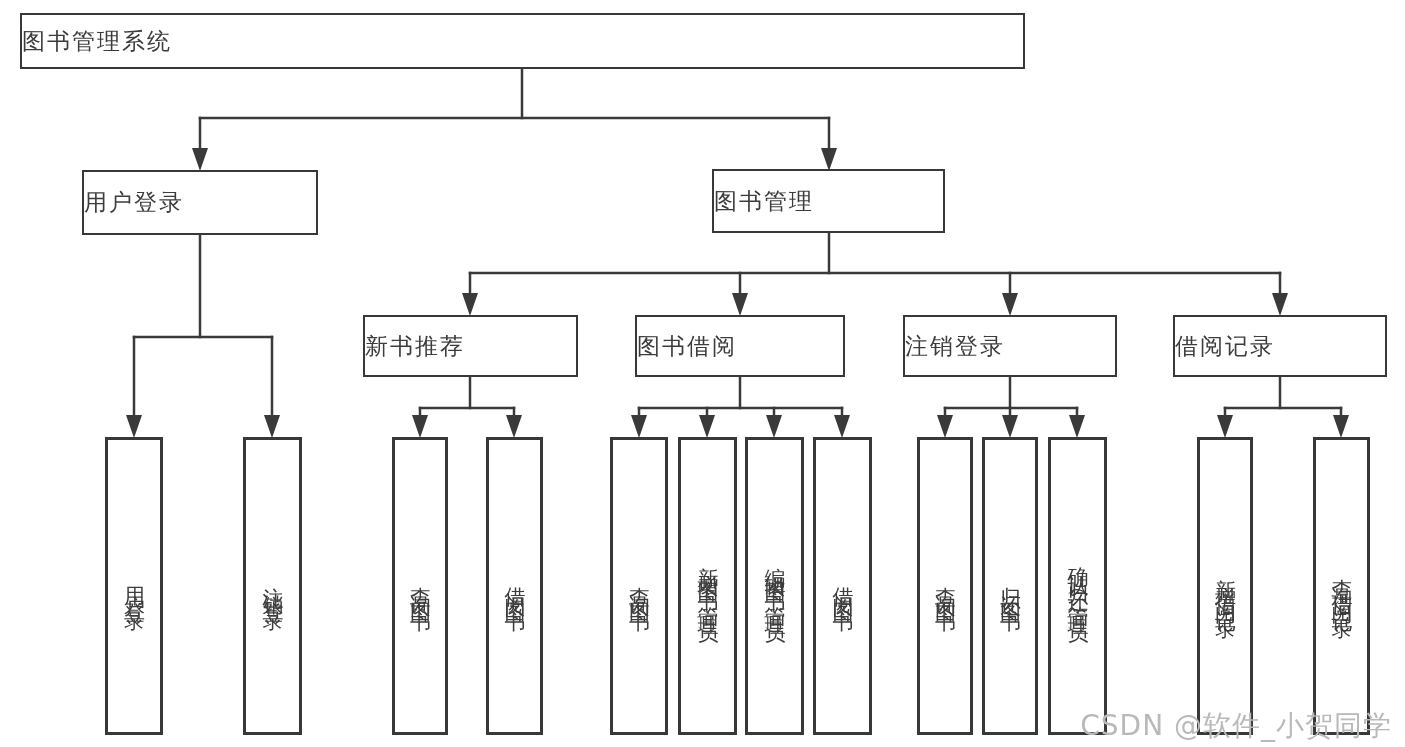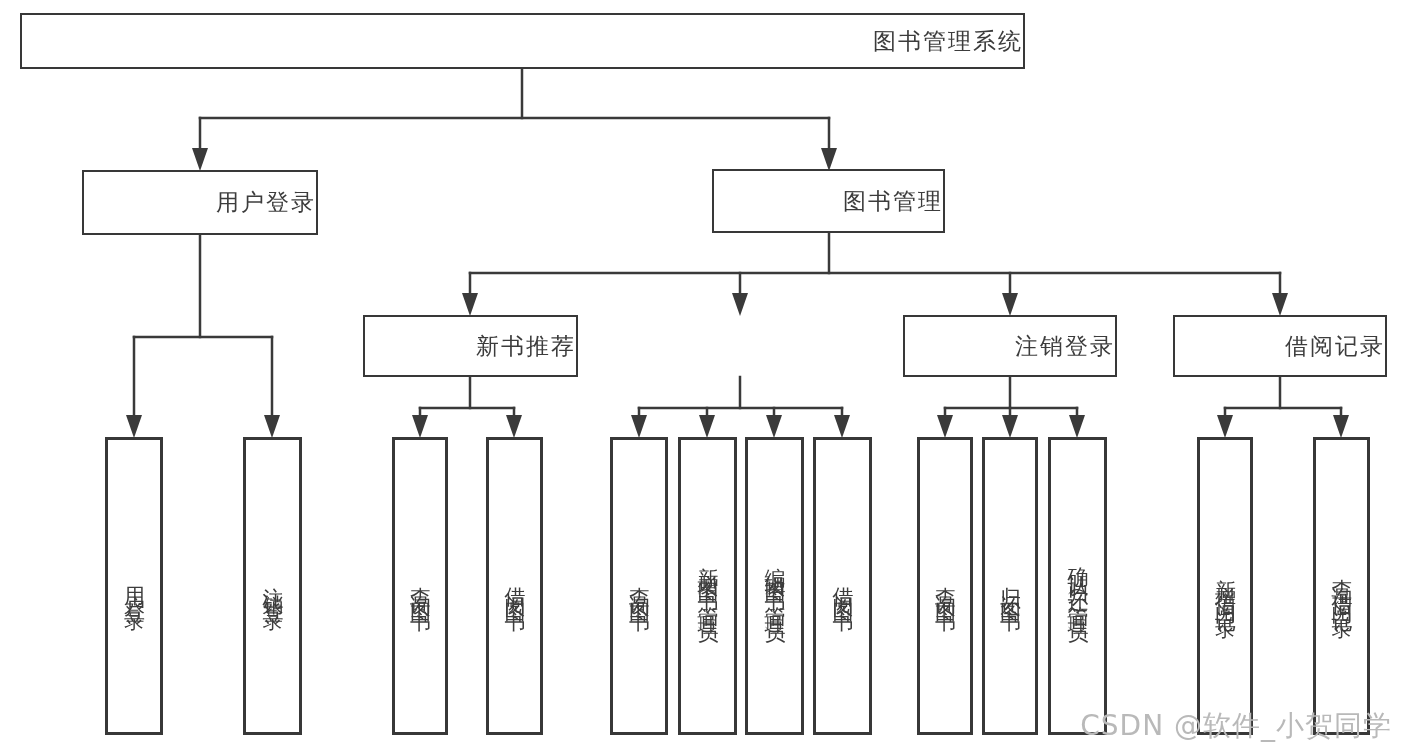--- a/index.html
+++ b/index.html
@@ -3,21 +3,21 @@
 <meta charset="utf-8">
 <style>
   html,body{margin:0;padding:0;background:#ffffff;}
   #canvas{
     position:relative;width:1405px;height:747px;background:#ffffff;overflow:hidden;
     font-family:"DejaVu Sans","Liberation Sans",sans-serif;
   }
   #edges{position:absolute;left:0;top:0;width:1405px;height:747px;pointer-events:none;}
   .hnode{
     position:absolute;box-sizing:border-box;border:2.5px solid #383838;background:#ffffff;
-    display:flex;align-items:center;justify-content:flex-end;
+    display:flex;align-items:center;justify-content:flex-start;
     font-size:23px;letter-spacing:2px;color:#3c3c3c;white-space:nowrap;
   }
   .vnode{
     position:absolute;box-sizing:border-box;border:3px solid #383838;background:#ffffff;
     display:flex;align-items:center;justify-content:center;color:#3c3c3c;
   }
   .vnode .vtext{
     writing-mode:vertical-rl;text-orientation:mixed;
     font-size:21px;letter-spacing:8px;line-height:1;white-space:nowrap;
   }
@@ -93,20 +93,23 @@
   <div class="hnode" style="left:82px;top:170px;width:236px;height:65px;">
     <span>用户登录</span>
   </div>
   <div class="hnode" style="left:712px;top:169px;width:233px;height:64px;">
     <span>图书管理</span>
   </div>
 
   <div class="hnode" style="left:363px;top:315px;width:215px;height:62px;font-family:Liberation Serif, serif;">
     <span>新书推荐</span>
   </div>
+  <div class="hnode" style="left:635px;top:315px;width:210px;height:62px;">
+    <span>图书借阅</span>
+  </div>
   <div class="hnode" style="left:903px;top:315px;width:214px;height:62px;">
     <span>注销登录</span>
   </div>
   <div class="hnode" style="left:1173px;top:315px;width:214px;height:62px;">
     <span>借阅记录</span>
   </div>
 
   <div class="vnode" style="left:105px;top:437px;width:58px;height:298px;">
     <span class="vtext">用户登录</span>
   </div>

